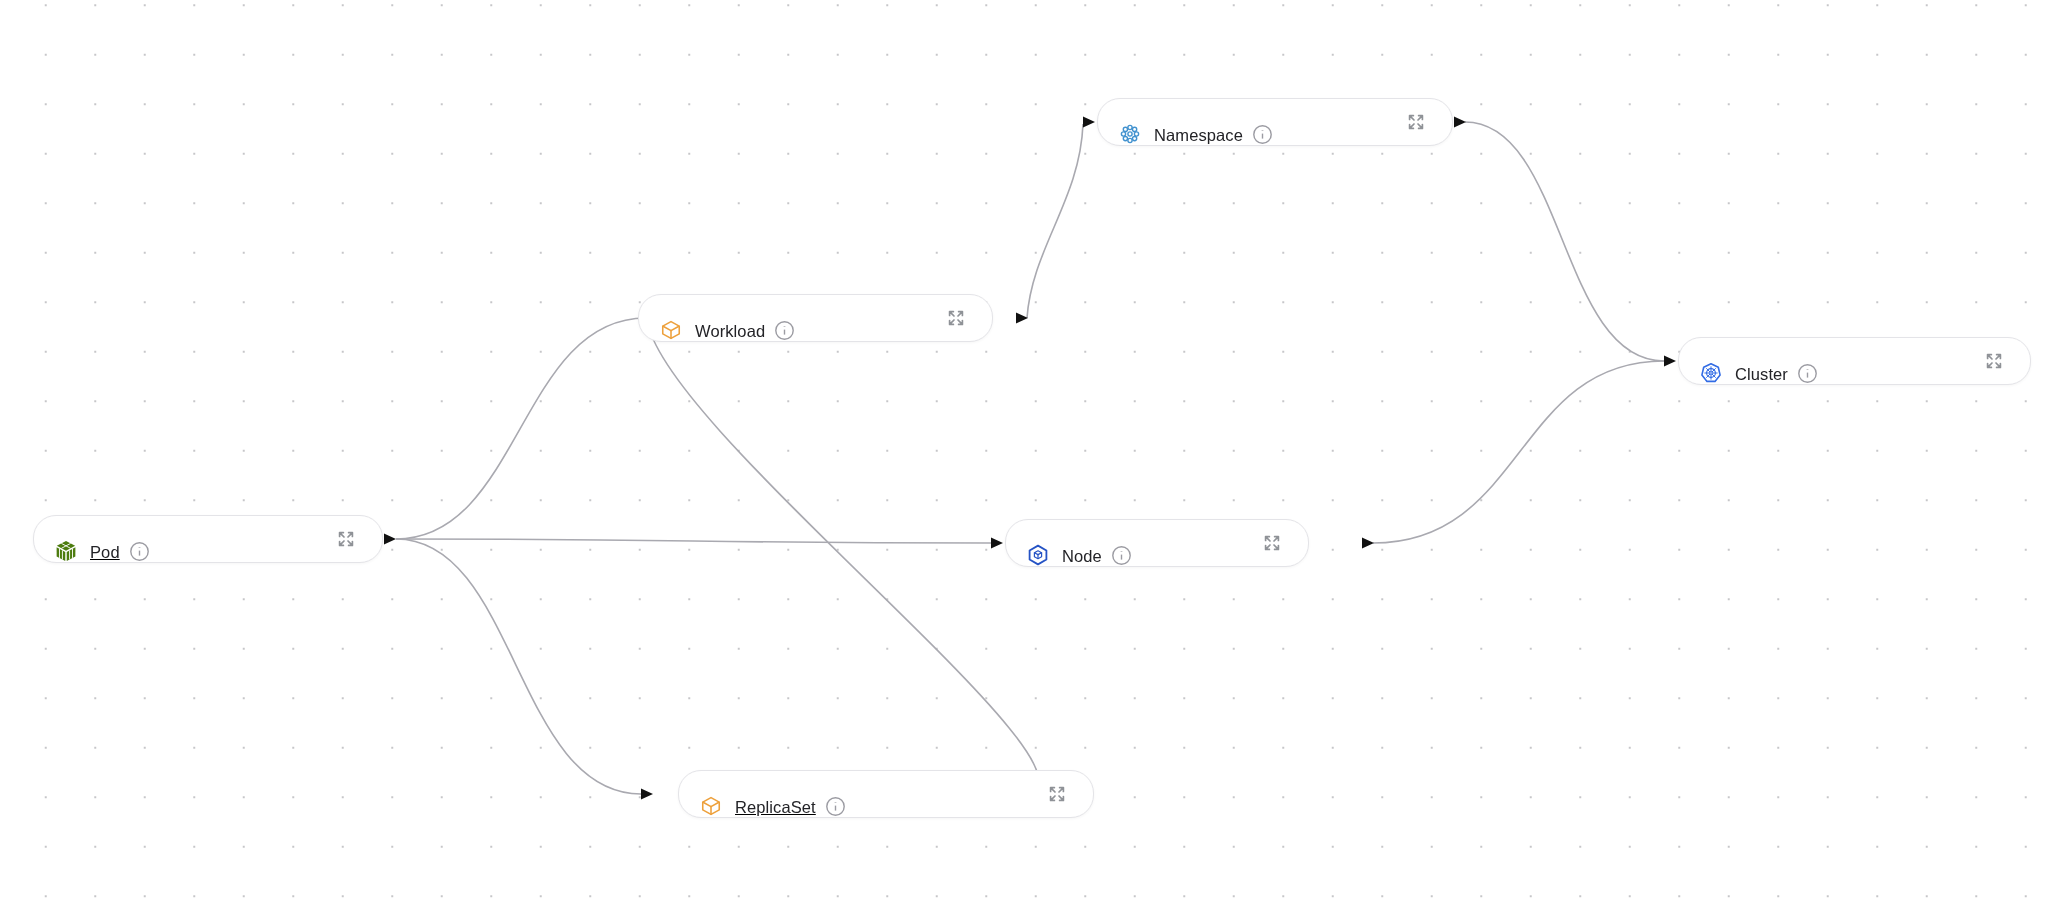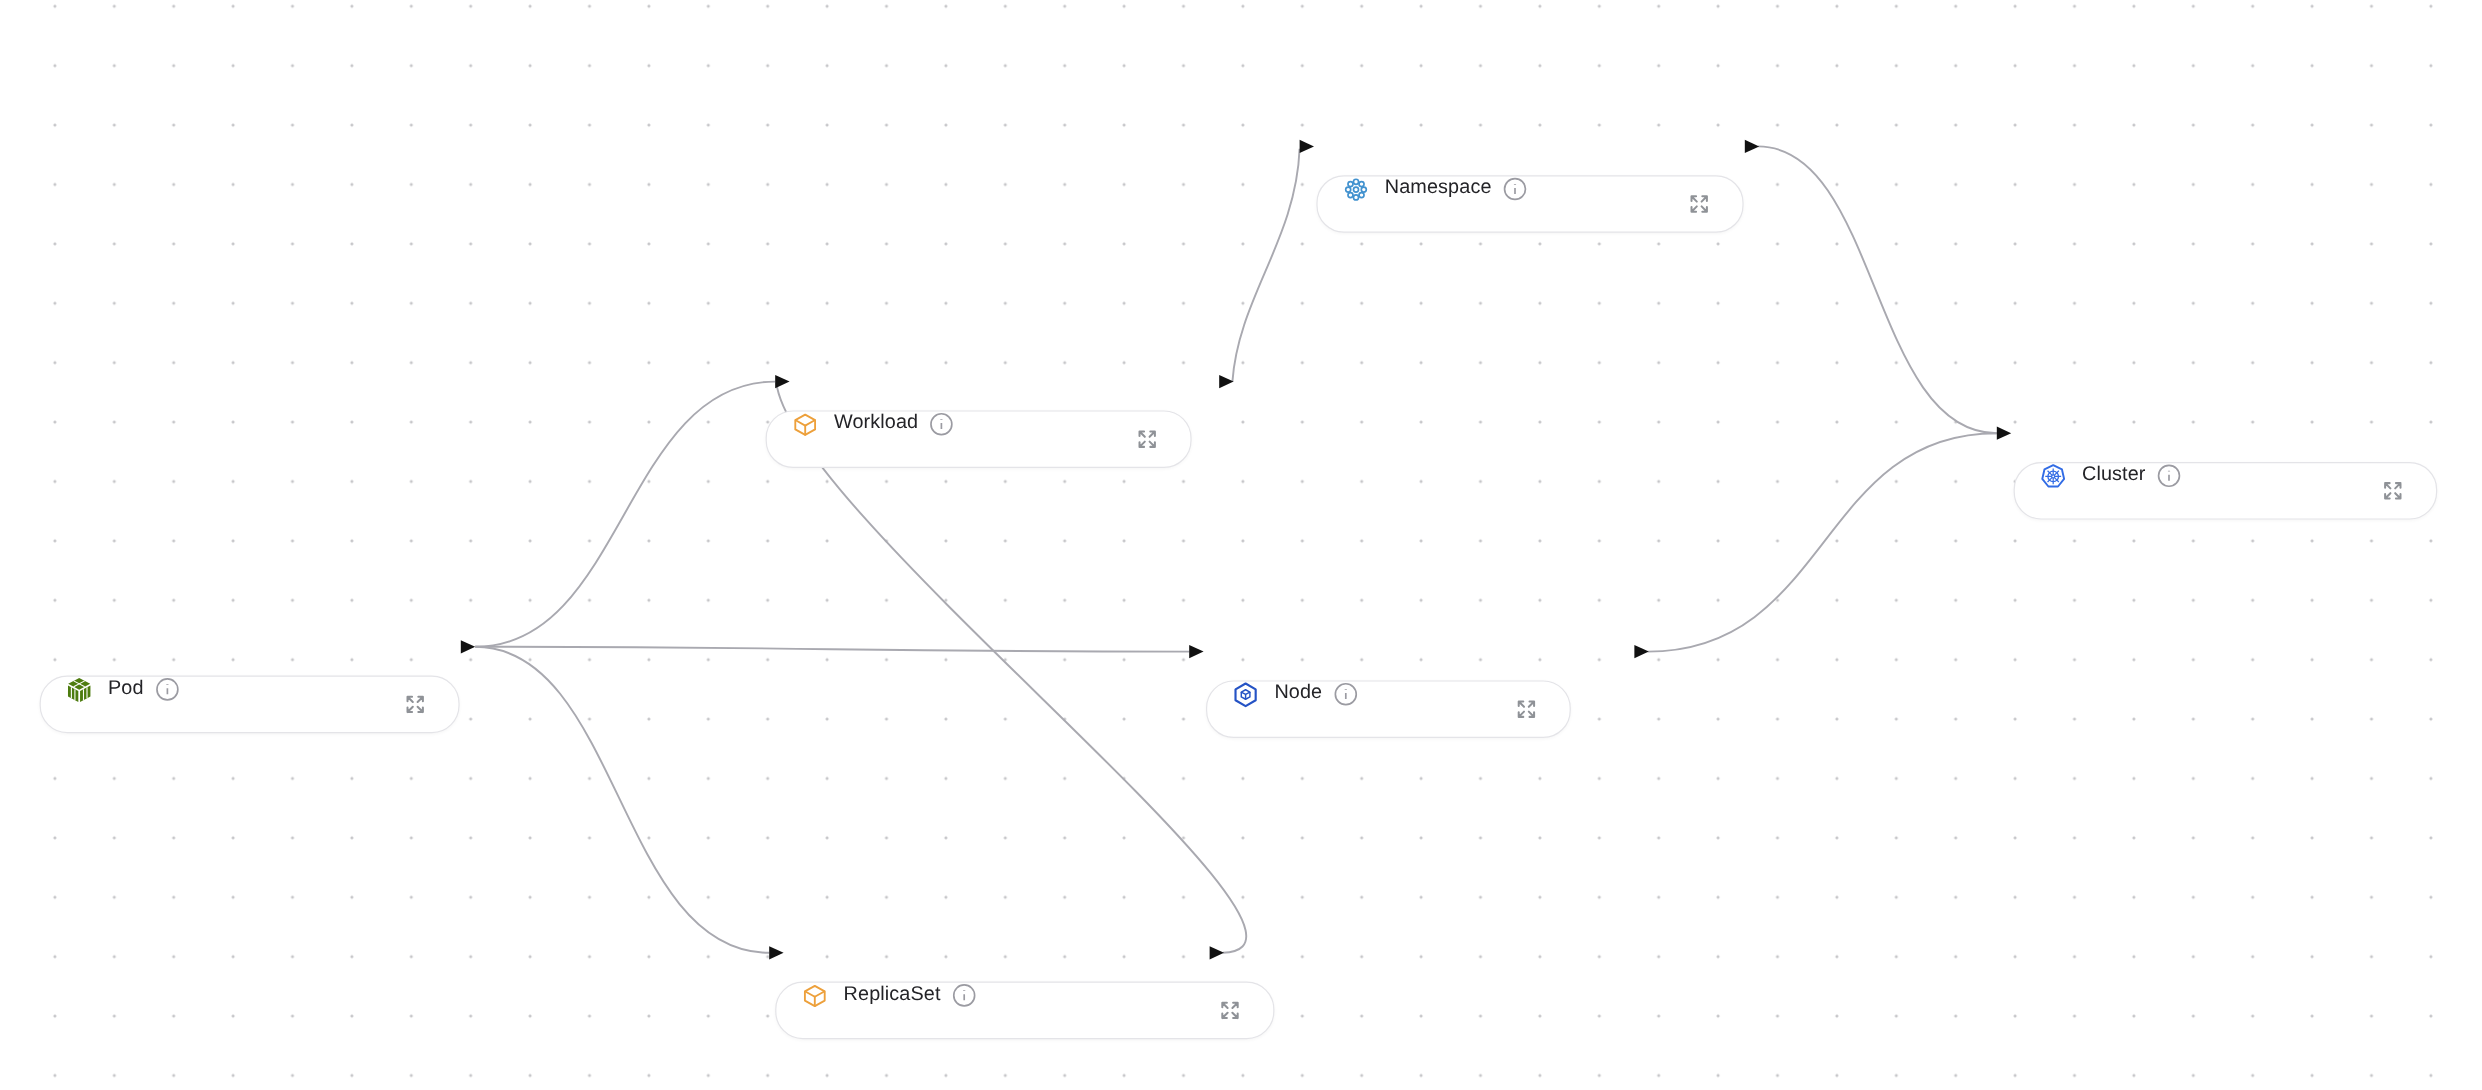--- a/index.html
+++ b/index.html
@@ -17,24 +17,23 @@
   .edge{fill:none;stroke:#a9a9b0;stroke-width:1.6px;}
   .graph-node{
     position:absolute;
     height:48px;
     box-sizing:border-box;
     background:#ffffff;
     border:1px solid #e4e4e8;
     border-radius:23px;
     box-shadow:0 1px 3px rgba(0,0,0,0.04);
     display:flex;
-    align-items:flex-start;
+    align-items:flex-end;
     padding-left:21px;
     cursor:grab;
-    margin-top:48px;
   }
   .node-icon{width:22px;height:22px;display:flex;align-items:center;justify-content:center;flex:0 0 auto;}
   .node-label{
     margin-left:13px;
     font-size:16.5px;
     font-weight:500;
     color:#232327;
     letter-spacing:0.1px;
     white-space:nowrap;
   }
@@ -65,21 +64,21 @@
       <polygon points="1008,788.5 1008,799.5 1020,794"></polygon>
 
       <polygon points="646,312.5 646,323.5 658,318"></polygon>
       <polygon points="1083,116.5 1083,127.5 1095,122"></polygon>
       <polygon points="991,537.5 991,548.5 1003,543"></polygon>
       <polygon points="641,788.5 641,799.5 653,794"></polygon>
       <polygon points="1664,355.5 1664,366.5 1676,361"></polygon>
     </g>
   </svg>
 
-  <div class="graph-node" style="left:33px;top:515px;width:350px;">
+  <div class="graph-node" style="left:33px;top:515px;width:350px;text-decoration:underline;">
     <span class="node-icon">
       <svg width="22" height="22" viewBox="0 0 24 24">
         <g fill="#4d7c0f" stroke="none">
           <path d="M12 1 L22 6.4 12 11.8 2 6.4 Z"></path>
           <path d="M1.8 7.9 L11.2 13 V23 L1.8 17.9 Z"></path>
           <path d="M22.2 7.9 L12.8 13 V23 L22.2 17.9 Z"></path>
         </g>
         <g stroke="#ffffff" stroke-width="1" fill="none">
           <path d="M7 3.7 L17 9.1"></path>
             <path d="M17 3.7 L7 9.1"></path>
@@ -210,21 +209,21 @@
         <g stroke="#8f9297" fill="none" stroke-width="1.7" stroke-linecap="round" stroke-linejoin="round">
           <path d="M8 8 L3.6 3.6 M3.6 7.4 V3.6 H7.4"></path>
           <path d="M12 8 L16.4 3.6 M12.6 3.6 H16.4 V7.4"></path>
           <path d="M8 12 L3.6 16.4 M3.6 12.6 V16.4 H7.4"></path>
           <path d="M12 12 L16.4 16.4 M16.4 12.6 V16.4 H12.6"></path>
         </g>
       </svg>
     </span>
   </div>
 
-  <div class="graph-node" style="left:646px;top:770px;width:416px;">
+  <div class="graph-node" style="left:678px;top:770px;width:416px;text-decoration:underline;">
     <span class="node-icon">
       <svg width="22" height="22" viewBox="0 0 24 24">
         <g stroke="#eda03b" fill="none" stroke-width="1.7" stroke-linejoin="round" stroke-linecap="round">
           <path d="M21 16.2 V7.8 L12 2.8 3 7.8 V16.2 L12 21.2 Z"></path>
           <path d="M3.4 7.9 L12 12.7 20.6 7.9"></path>
           <path d="M12 12.7 V21"></path>
         </g>
       </svg>
     </span>
     <span class="node-label">ReplicaSet</span>

